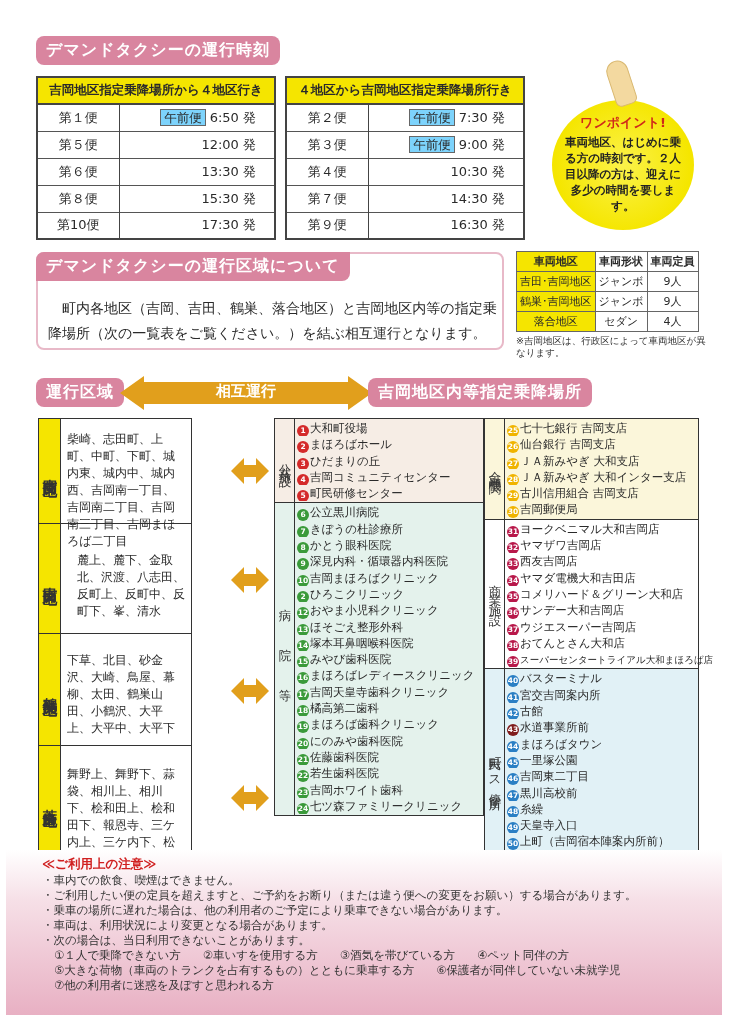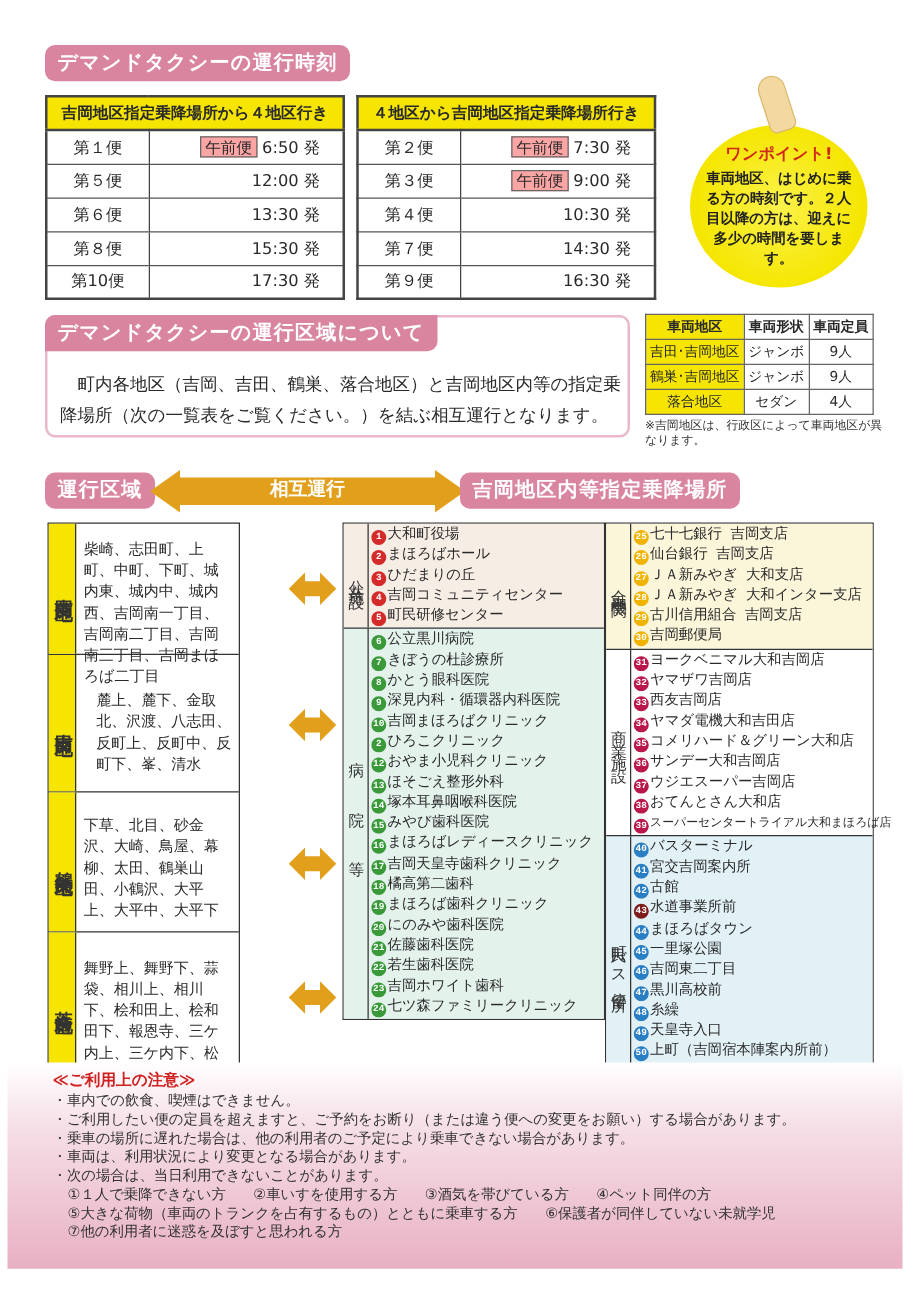--- a/index.html
+++ b/index.html
@@ -18,21 +18,21 @@
     position: absolute; border: 2px solid #444; border-collapse: collapse;
     font-size: 13px; background: #fff;
   }
   .sched th {
     background: #f5e500; font-weight: bold; font-size: 12.5px;
     padding: 4px 4px; border-bottom: 2px solid #444; white-space: nowrap; text-align: center;
   }
   .sched td { border-top: 1px solid #555; height: 27px; }
   .sched td.bin { width: 82px; text-align: center; border-right: 1.5px solid #444; }
   .sched td.time { text-align: right; padding-right: 18px; }
-  .am-badge { border: 1px solid #666; padding: 0 3px; margin-right: 4px; font-size: 12.5px; background: #fca5a5; }
+  .am-badge { border: 1px solid #666; padding: 0 3px; margin-right: 4px; font-size: 12.5px; background: #7dd3fc; }
   
   .onepoint {
     position: absolute; left: 552px; top: 100px; width: 142px; height: 130px;
     border-radius: 50%; background: radial-gradient(circle, #fbf24a 0%, #f5e600 70%, #f0de00 100%);
     text-align: center; padding-top: 14px;
   }
   .onepoint .finger {
     position: absolute; left: 58px; top: -40px; width: 22px; height: 46px;
     background: #f3d9a0; border-radius: 11px 11px 6px 6px; transform: rotate(-18deg);
     border: 1px solid #d9b870;
@@ -74,21 +74,21 @@
   .small-arrow .l { position: absolute; left: 0; top: 0; border-top: 13px solid transparent; border-bottom: 13px solid transparent; border-right: 13px solid #e19f1c; }
   .small-arrow .r { position: absolute; right: 0; top: 0; border-top: 13px solid transparent; border-bottom: 13px solid transparent; border-left: 13px solid #e19f1c; }
   
   .fac-col { position: absolute; border: 1.5px solid #333; }
   .fac-group { display: flex; border-top: 1.5px solid #333; }
   .fac-group:first-child { border-top: none; }
   .fac-group .gname {
     width: 20px; border-right: 1.5px solid #333; writing-mode: vertical-rl;
     display: flex; align-items: center; justify-content: center; font-size: 12.5px; letter-spacing: 4px; color: #333;
   }
-  .fac-group ul { list-style: none; flex: 1; padding: 1px 2px; font-family: Liberation Mono, monospace; }
+  .fac-group ul { list-style: none; flex: 1; padding: 1px 2px; }
   .fac-group li { font-size: 11.5px; height: 16.3px; line-height: 16.3px; white-space: nowrap; overflow: hidden; }
   .num {
     display: inline-block; width: 12px; height: 12px; border-radius: 50%; color: #fff;
     font-size: 7.5px; line-height: 12px; text-align: center; margin-right: 1px; vertical-align: -1px; font-weight: bold;
   }
   .g-public { background: #f6ede5; }
   .g-hospital { background: #e4f2ec; }
   .g-finance { background: #fbf6da; }
   .g-commerce { background: #ffffff; }
   .g-bus { background: #e1f1f6; }

